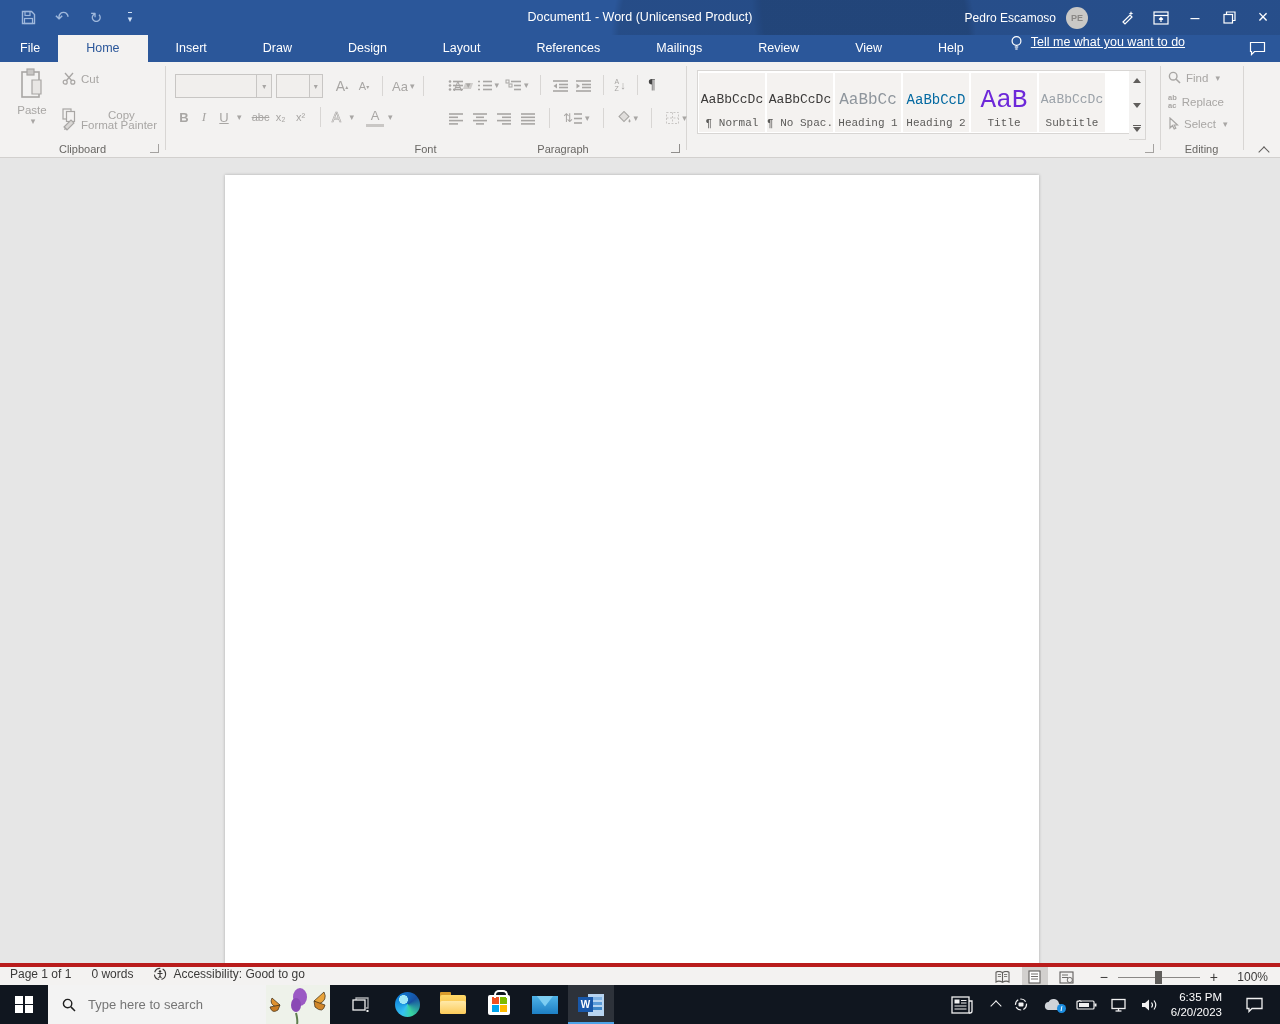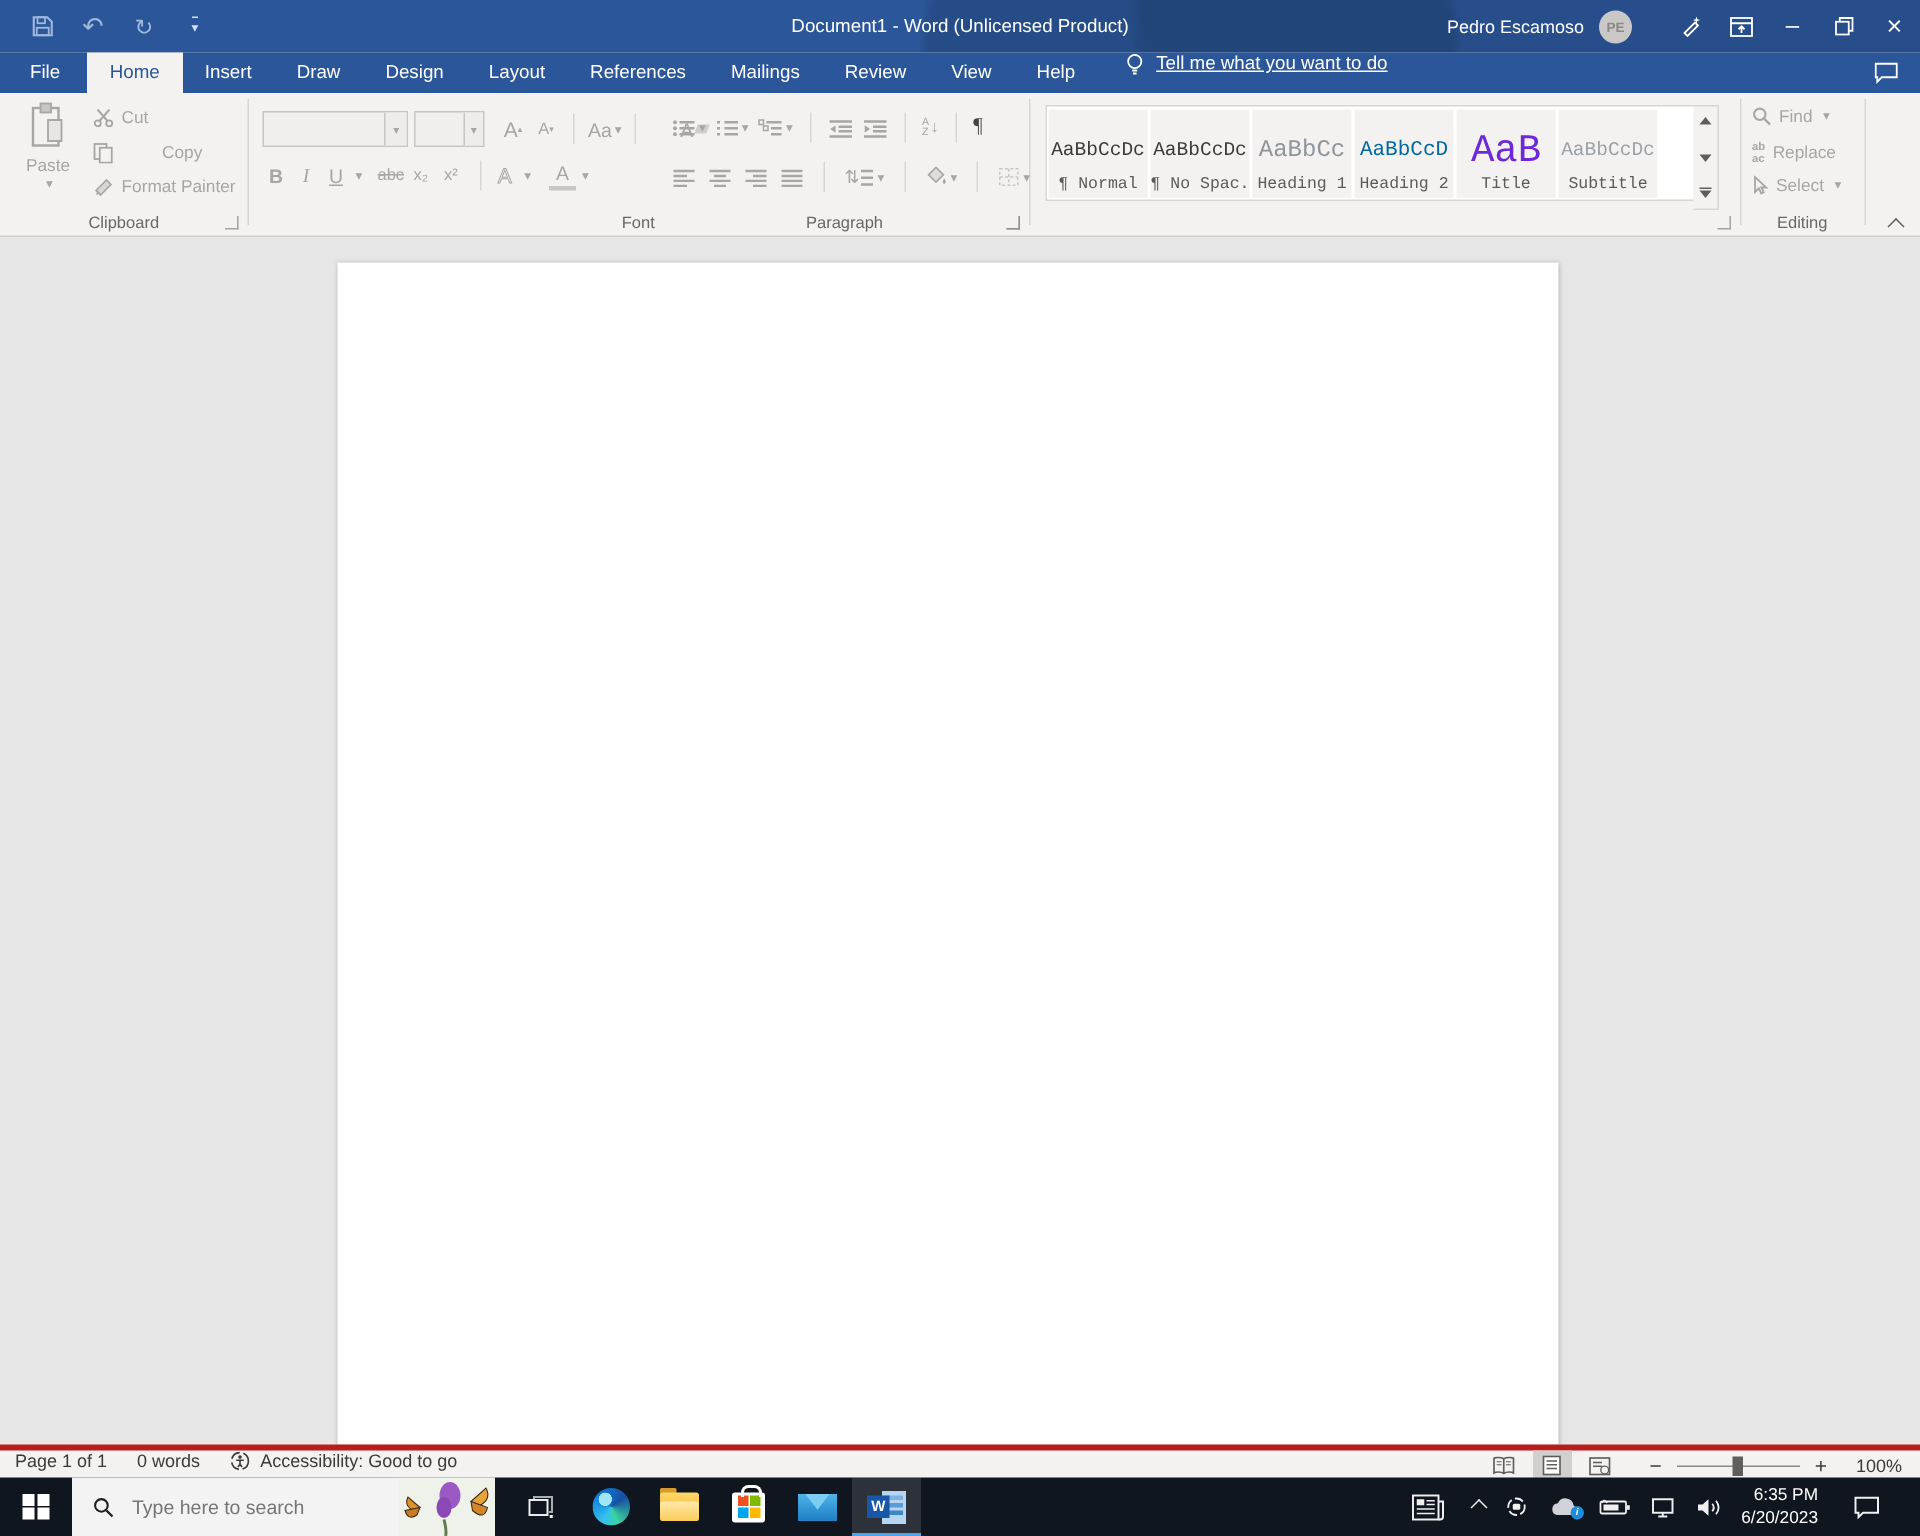--- a/index.html
+++ b/index.html
@@ -17,21 +17,21 @@
   .title-text{position:absolute;left:0;right:0;top:0;height:35px;line-height:35px;text-align:center;
     color:#fff;font-size:12.5px;}
   .tb-right{position:absolute;right:0;top:0;height:35px;display:flex;align-items:center;}
   .user-name{color:#fff;font-size:12px;margin-right:10px;}
   .avatar{width:22px;height:22px;border-radius:50%;background:#c9c8c6;color:#8a8886;font-size:9px;
     display:flex;align-items:center;justify-content:center;font-weight:bold;margin-right:22px;}
   .winbtn{width:34px;height:35px;display:flex;align-items:center;justify-content:center;color:#fff;font-size:14px;}
 
   
   #tabrow{position:absolute;left:0;top:35px;width:1280px;height:27px;background:#2b579a;display:flex;align-items:flex-end;}
-  .rtab{height:27px;line-height:27px;padding:0 15px;color:#fff;font-size:12.5px;}
+  .rtab{height:27px;line-height:27px;padding:0 28px;color:#fff;font-size:12.5px;}
   .rtab.file{padding:0 18px;margin-left:2px;}
   .rtab.active{background:#f3f2f1;color:#2b579a;}
   .tellme{display:flex;align-items:flex-start;gap:8px;color:#fff;font-size:12.5px;height:27px;margin-left:18px;text-decoration:underline;}
   .tabrow-right{margin-left:auto;margin-right:14px;height:27px;display:flex;align-items:center;}
 
   
   #ribbon{position:absolute;left:0;top:62px;width:1280px;height:95px;background:#f3f2f1;
     border-bottom:1px solid #d2d0ce;}
   .gsep{position:absolute;top:4px;height:84px;width:1px;background:#d8d6d4;}
   .grp-label{position:absolute;bottom:2px;left:0;right:0;text-align:center;font-size:11px;color:#696764;}
@@ -76,21 +76,21 @@
   
   #taskbar{position:absolute;left:0;top:985px;width:1280px;height:39px;background:#10161f;display:flex;align-items:stretch;}
   .tb-btn{width:48px;display:flex;align-items:center;justify-content:center;}
   #searchbox{width:282px;background:#f3f3f3;display:flex;align-items:center;position:relative;}
   #searchbox input{border:0;background:transparent;font-size:13px;color:#5f5f5f;width:170px;outline:none;}
   .winlogo{display:grid;grid-template-columns:8px 8px;grid-template-rows:8px 8px;gap:1.5px;}
   .winlogo div{background:#fff;}
   .appbtn{width:46px;display:flex;align-items:center;justify-content:center;position:relative;}
   .appbtn.active{background:rgba(255,255,255,.12);}
   .appbtn.active::after{content:"";position:absolute;left:0;right:0;bottom:0;height:2px;background:#4ca3e8;}
-  #tray{margin-left:auto;display:flex;align-items:center;gap:13px;padding-right:20px;color:#fff;}
+  #tray{margin-left:auto;display:flex;align-items:center;gap:13px;padding-right:10px;color:#fff;}
   .clock{text-align:right;font-size:11.5px;line-height:1.3;color:#fff;}
 
   
   .lines-icon line{stroke:#a8a6a4;stroke-width:1.6;}
 </style>
 </head>
 <body>
 
 <div id="titlebar">
   <div class="qat">
@@ -192,21 +192,21 @@
       <span>
         <svg width="14" height="13" viewBox="0 0 14 13">
             <line x1="3" y1="1" x2="10" y2="9" stroke="#a8a6a4" stroke-width="1.3"></line>
             <line x1="11" y1="1" x2="4" y2="9" stroke="#a8a6a4" stroke-width="1.3"></line>
             <circle cx="3.2" cy="10.2" r="2" fill="none" stroke="#a8a6a4" stroke-width="1.2"></circle>
             <circle cx="10.8" cy="10.2" r="2" fill="none" stroke="#a8a6a4" stroke-width="1.2"></circle>
           </svg>
       </span>
       <span class="glabel">Cut</span>
     </div>
-    <div class="smallbtn abs" style="left:62px;top:33px;gap:32px;">
+    <div class="smallbtn abs" style="left:62px;top:46px;gap:32px;">
       <span>
         <svg width="14" height="14" viewBox="0 0 14 14">
             <rect x="1" y="1" width="8" height="10" fill="none" stroke="#a8a6a4" stroke-width="1.2"></rect>
             <rect x="4.5" y="3.5" width="8" height="10" fill="#f3f2f1" stroke="#a8a6a4" stroke-width="1.2"></rect>
           </svg>
       </span>
       <span class="glabel">Copy</span>
     </div>
     <div class="smallbtn abs" style="left:62px;top:56px;">
       <span>

